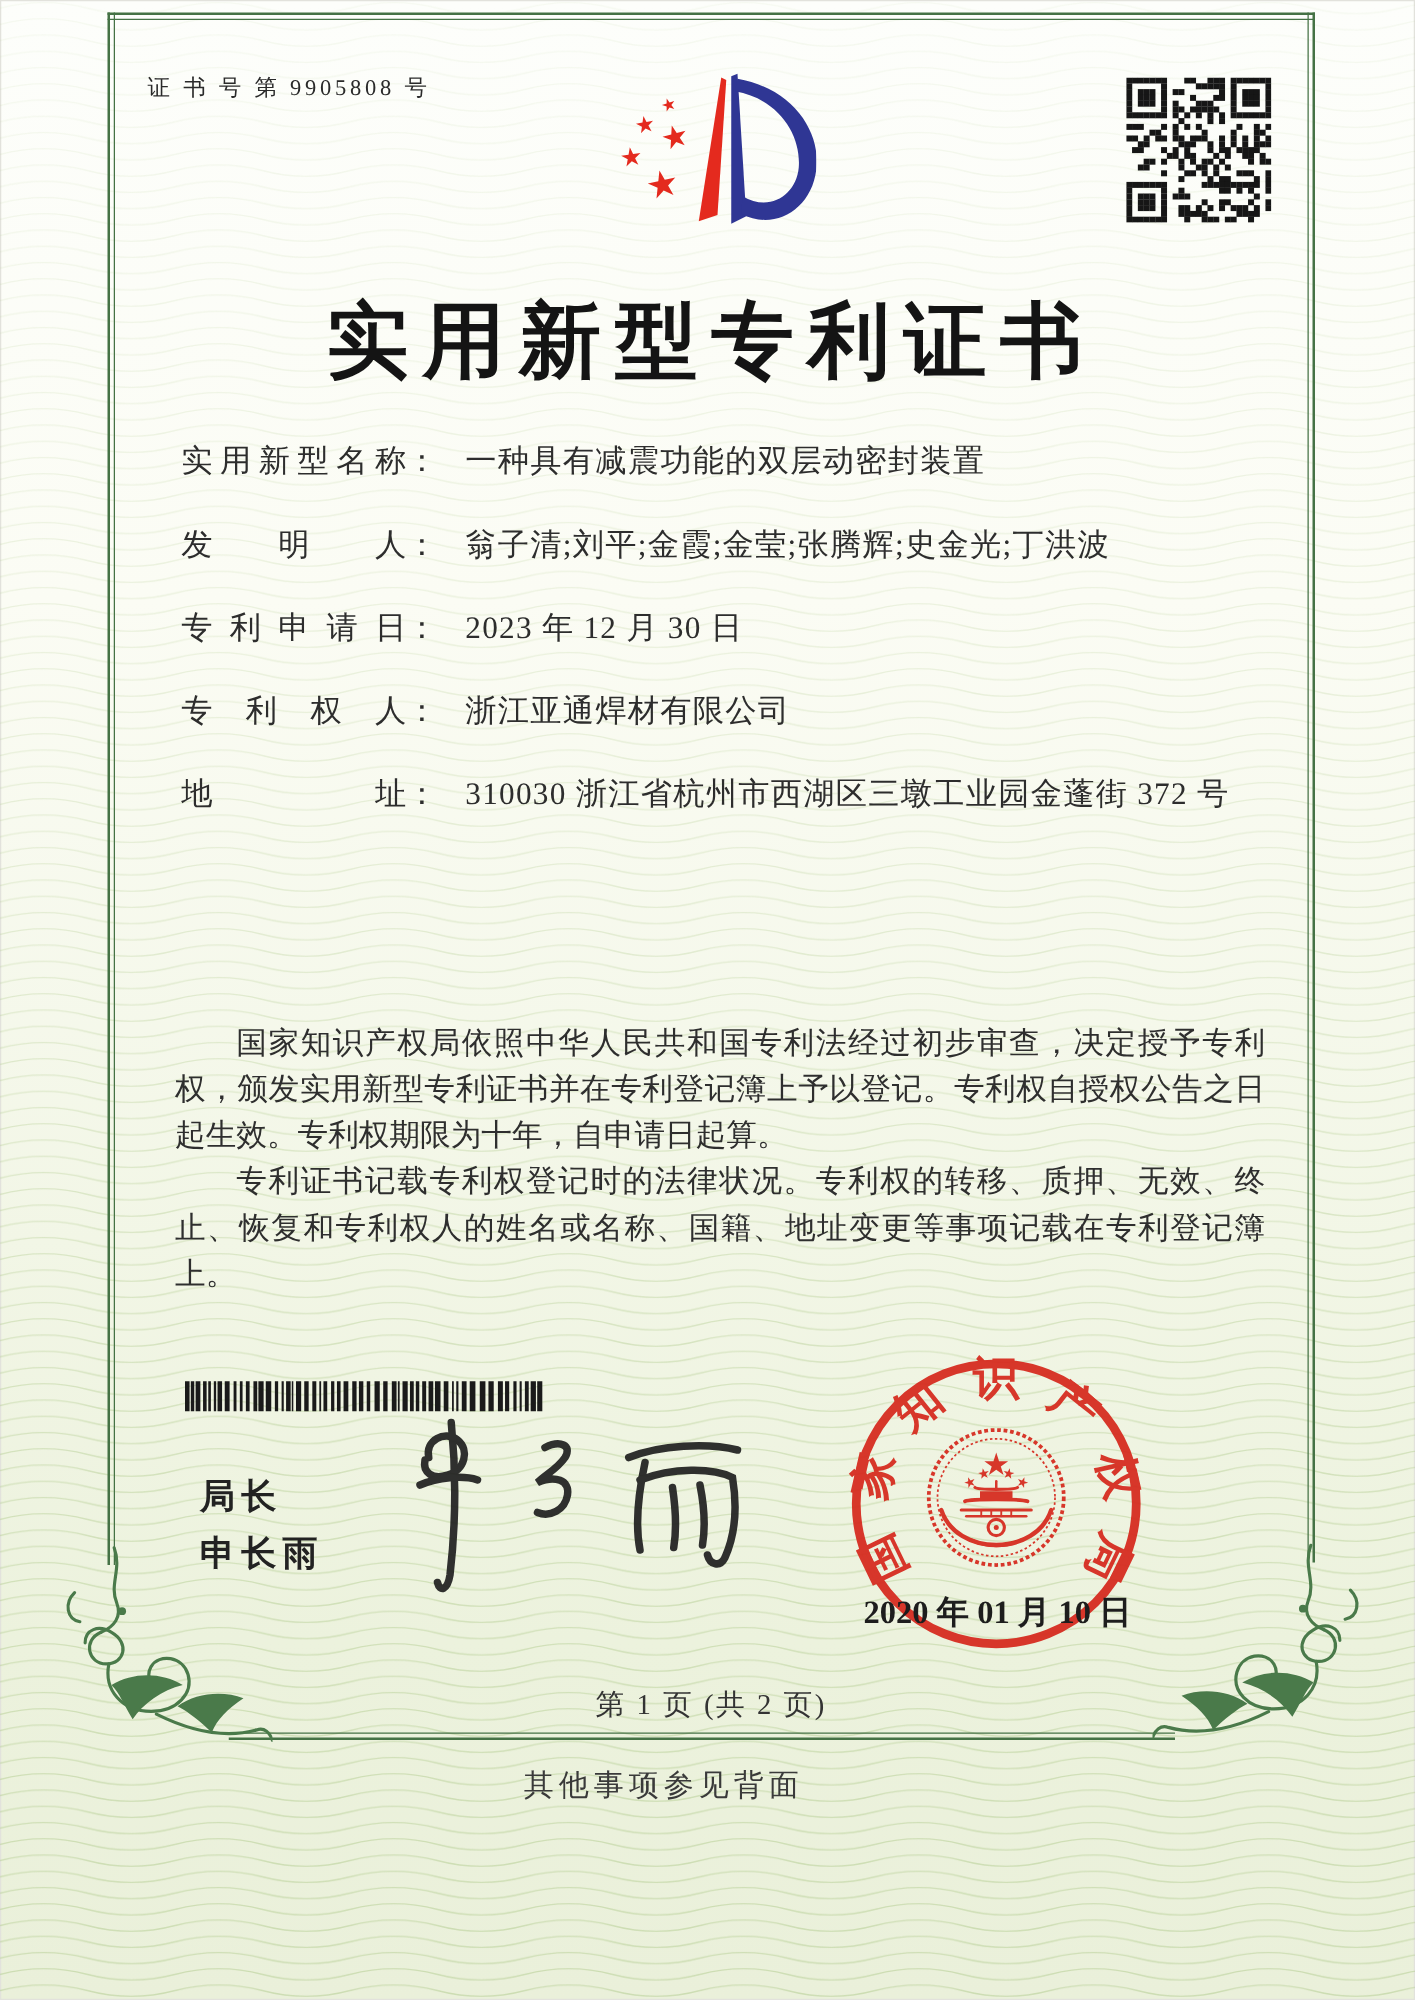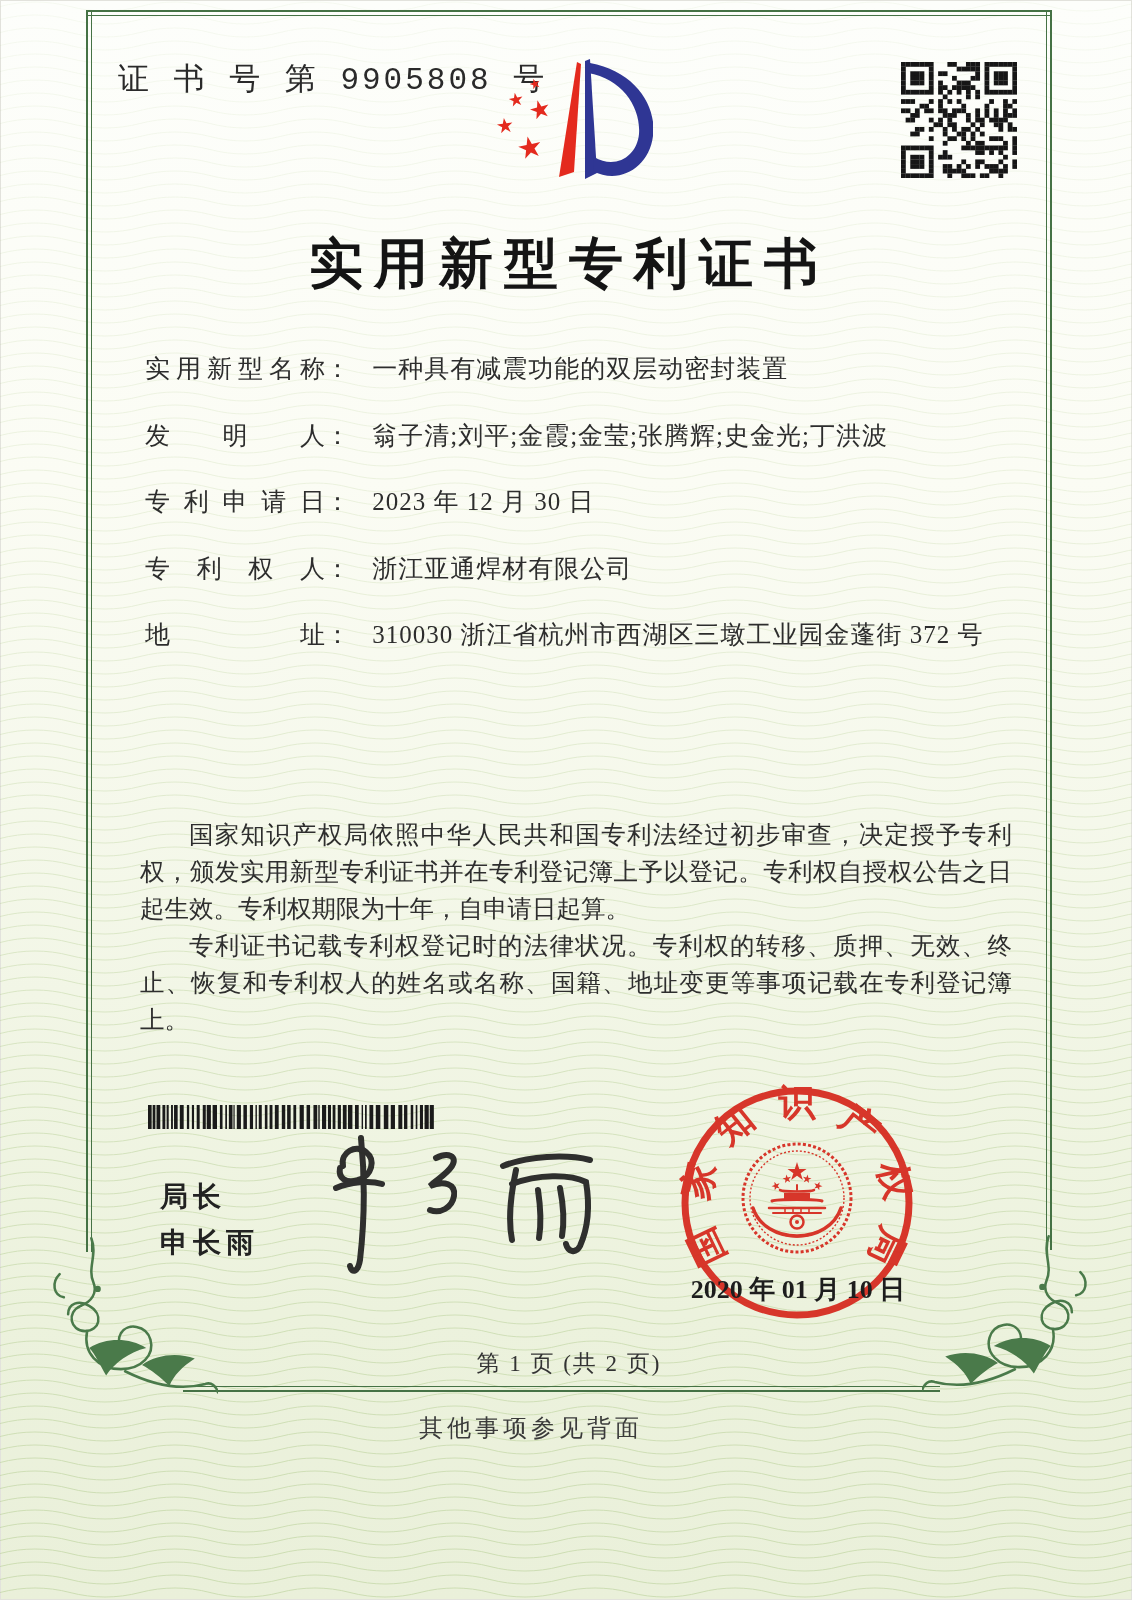--- a/index.html
+++ b/index.html
@@ -11,23 +11,23 @@
     box-shadow:inset 0 0 0 1px #e2e2dc;
   }
   .layer { position:absolute; left:0; top:0; }
   
   .fr { position:absolute; }
   .fr-h { height:6px; border-top:2.5px solid #457245; border-bottom:1px solid #457245; }
   .fr-hb { height:6px; border-bottom:2.5px solid #457245; border-top:1px solid #457245; }
   .fr-v { width:6px; border-left:2.5px solid #457245; border-right:1px solid #457245; }
   .fr-vr { width:6px; border-right:2.5px solid #457245; border-left:1px solid #457245; }
   
-  .cert-no { position:absolute; left:118px; top:58px; font-size:31px; color:#2a2a2a; letter-spacing:3px;font-family:Liberation Mono, monospace; }
+  .cert-no { position:absolute; left:118px; top:58px; font-size:18px; color:#2a2a2a; letter-spacing:3px; }
   .title { position:absolute; left:86px; width:966px; top:228px; text-align:center;
-           font-size:54px; font-weight:bold; color:#141414; letter-spacing:11px; }
+           font-size:66px; font-weight:bold; color:#141414; letter-spacing:11px; }
   .fields { position:absolute; left:145px; top:352px; width:880px; }
   .frow { position:relative; height:66.5px; font-size:25px; color:#2d2d2d; }
   .flabel { display:inline-block; width:180px; text-align:justify; text-align-last:justify; vertical-align:top; }
   .fcolon { display:inline-block; vertical-align:top; }
   .fvalue { display:inline-block; margin-left:16px; vertical-align:top; letter-spacing:1px; }
   .grant2 { position:absolute; left:418px; top:0; }
   .paras { position:absolute; left:140px; top:816px; width:872px; font-size:24.5px;
            color:#2e2e2e; line-height:37px; text-align:justify; }
   .paras p { text-indent:2em; }
   .officer { position:absolute; left:160px; font-family:"Liberation Sans","DejaVu Sans",sans-serif;

